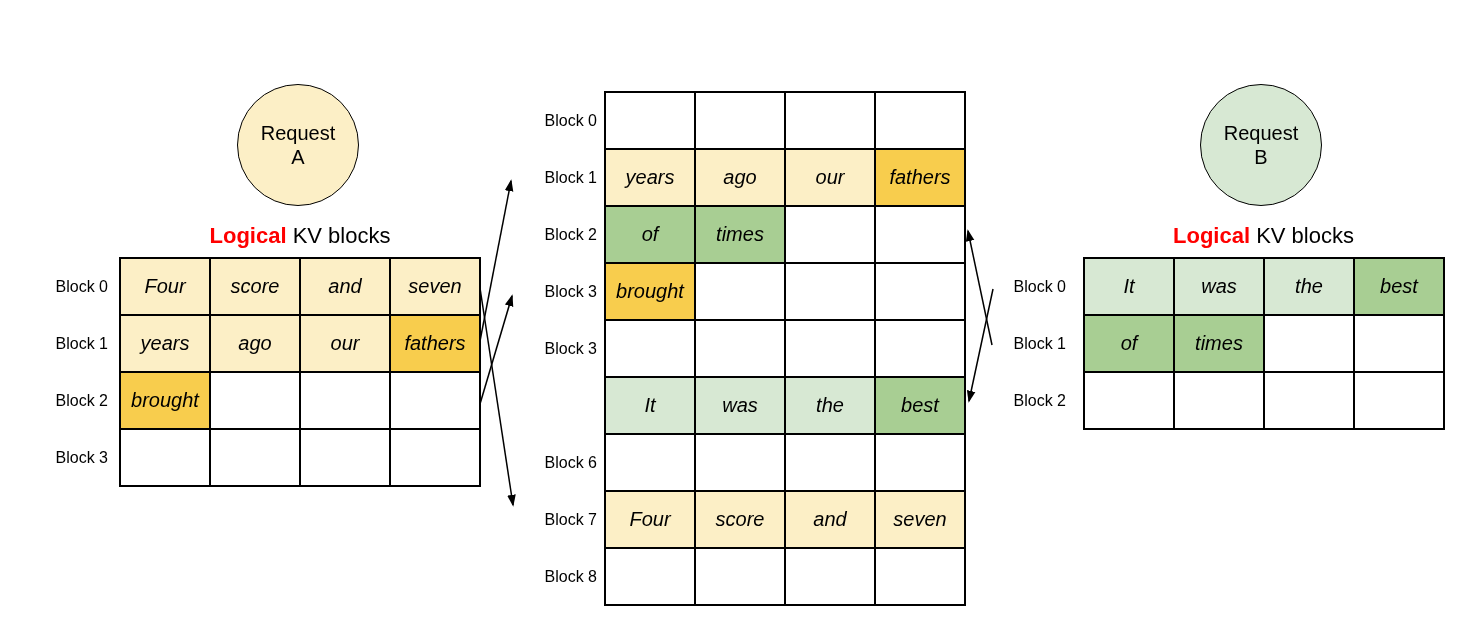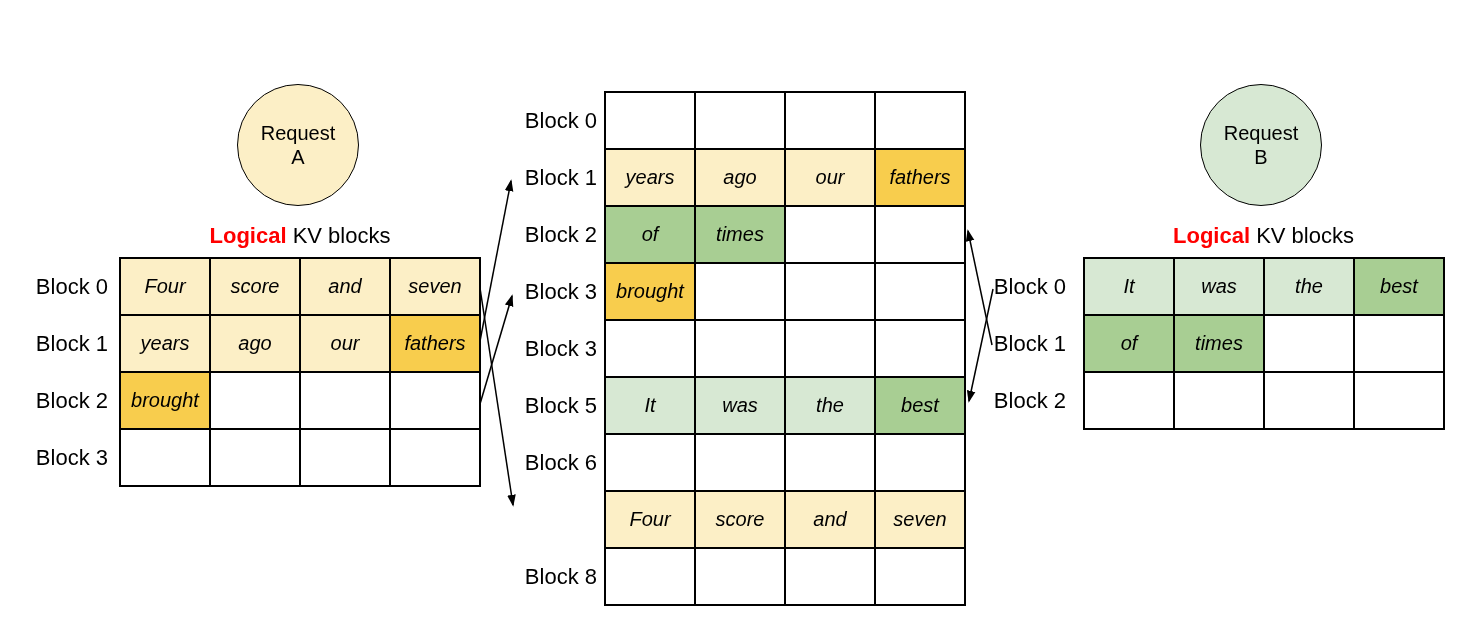--- a/index.html
+++ b/index.html
@@ -10,21 +10,21 @@
   .kv-table {
     position:absolute; display:grid; border:1px solid #000; background:#fff;
   }
   .cell {
     box-sizing:border-box; border:1px solid #000;
     display:flex; align-items:center; justify-content:center;
     font-style:italic; font-size:20px; color:#000; white-space:nowrap;
   }
   .row-label {
     position:absolute; width:140px; text-align:right;
-    font-size:22px; font-style:normal; color:#000; white-space:nowrap;
+    font-size:16px; font-style:normal; color:#000; white-space:nowrap;
   }
   .diagram-title {
     position:absolute; text-align:center; font-size:22px; white-space:nowrap;
   }
   .diagram-title .emph { font-weight:bold; }
   .request-circle {
     position:absolute; width:122px; height:122px; box-sizing:border-box;
     border:1.5px solid #000; border-radius:50%;
     display:flex; flex-direction:column; align-items:center; justify-content:center;
     font-size:20px; line-height:24px; text-align:center;
@@ -105,30 +105,30 @@
       <div class="row-label" style="top: 171px; height: 57px; line-height: 57px; left: -148px;">Block 3</div>
       <div class="cell" style="height: 57px; background: rgb(248, 205, 77);">brought</div>
       <div class="cell" style="height: 57px; background: rgb(255, 255, 255);"></div>
       <div class="cell" style="height: 57px; background: rgb(255, 255, 255);"></div>
       <div class="cell" style="height: 57px; background: rgb(255, 255, 255);"></div>
       <div class="row-label" style="top: 228px; height: 57px; line-height: 57px; left: -148px;">Block 3</div>
       <div class="cell" style="height: 57px; background: rgb(255, 255, 255);"></div>
       <div class="cell" style="height: 57px; background: rgb(255, 255, 255);"></div>
       <div class="cell" style="height: 57px; background: rgb(255, 255, 255);"></div>
       <div class="cell" style="height: 57px; background: rgb(255, 255, 255);"></div>
-      <div class="row-label" style="top: 285px; height: 57px; line-height: 57px; left: -148px;">Block 5</div>
       <div class="cell" style="height: 57px; background: rgb(215, 232, 211);">It</div>
       <div class="cell" style="height: 57px; background: rgb(215, 232, 211);">was</div>
       <div class="cell" style="height: 57px; background: rgb(215, 232, 211);">the</div>
       <div class="cell" style="height: 57px; background: rgb(168, 206, 147);">best</div>
       <div class="row-label" style="top: 342px; height: 57px; line-height: 57px; left: -148px;">Block 6</div>
       <div class="cell" style="height: 57px; background: rgb(255, 255, 255);"></div>
       <div class="cell" style="height: 57px; background: rgb(255, 255, 255);"></div>
       <div class="cell" style="height: 57px; background: rgb(255, 255, 255);"></div>
       <div class="cell" style="height: 57px; background: rgb(255, 255, 255);"></div>
+      <div class="row-label" style="top: 399px; height: 57px; line-height: 57px; left: -148px;">Block 7</div>
       <div class="cell" style="height: 57px; background: rgb(252, 239, 198);">Four</div>
       <div class="cell" style="height: 57px; background: rgb(252, 239, 198);">score</div>
       <div class="cell" style="height: 57px; background: rgb(252, 239, 198);">and</div>
       <div class="cell" style="height: 57px; background: rgb(252, 239, 198);">seven</div>
       <div class="row-label" style="top: 456px; height: 57px; line-height: 57px; left: -148px;">Block 8</div>
       <div class="cell" style="height: 57px; background: rgb(255, 255, 255);"></div>
       <div class="cell" style="height: 57px; background: rgb(255, 255, 255);"></div>
       <div class="cell" style="height: 57px; background: rgb(255, 255, 255);"></div>
       <div class="cell" style="height: 57px; background: rgb(255, 255, 255);"></div>
     </div>

